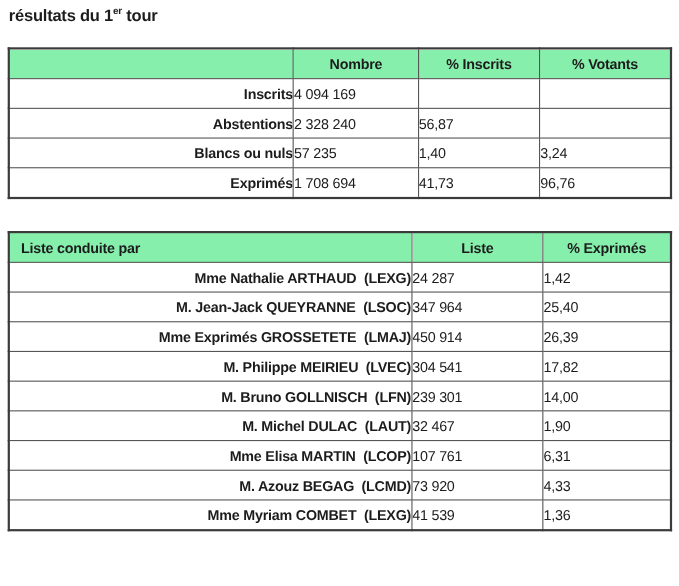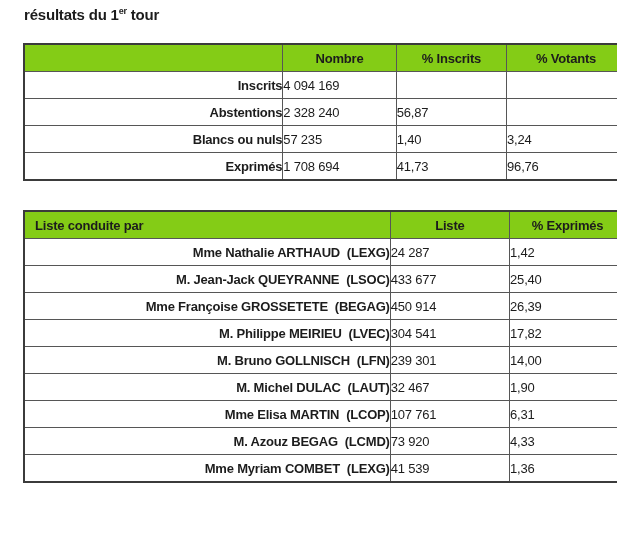--- a/index.html
+++ b/index.html
@@ -9,21 +9,21 @@
     width: 617px;
     height: 533px;
     font-family: "Liberation Sans", "DejaVu Sans", sans-serif;
     color: #1c1c1c;
     overflow: hidden;
   }
   .page {
     width: 617px;
     height: 533px;
     box-sizing: border-box;
-    padding: 6px 0 0 16px;
+    padding: 6px 0 0 0;
   }
   .title {
     margin: 0 0 0 8px;
     font-size: 15px;
     font-weight: 700;
     letter-spacing: -0.2px;
     height: 22px;
     line-height: 18px;
   }
   .title sup {
@@ -43,21 +43,21 @@
   .t2 { margin-top: 29px; }
   th, td {
     border: 1px solid #565656;
     height: 26px;
     font-size: 13px;
     padding: 0;
     overflow: hidden;
     letter-spacing: -0.2px;
   }
   th {
-    background: #84cc16;
+    background: #86efac;
     font-weight: 700;
     text-align: center;
   }
   th.lbl { text-align: left; }
   .lbl {
     text-align: right;
     padding-left: 10px;
     font-weight: 700;
     white-space: pre;
   }
@@ -129,25 +129,25 @@
       </tr>
     </thead>
     <tbody>
       <tr>
         <td class="lbl">Mme Nathalie ARTHAUD  (LEXG)</td>
         <td class="num">24 287</td>
         <td class="num">1,42</td>
       </tr>
       <tr>
         <td class="lbl">M. Jean-Jack QUEYRANNE  (LSOC)</td>
-        <td class="num">433 677</td>
+        <td class="num">347 964</td>
         <td class="num">25,40</td>
       </tr>
       <tr>
-        <td class="lbl">Mme Françoise GROSSETETE  (BEGAG)</td>
+        <td class="lbl">Mme Exprimés GROSSETETE  (LMAJ)</td>
         <td class="num">450 914</td>
         <td class="num">26,39</td>
       </tr>
       <tr>
         <td class="lbl">M. Philippe MEIRIEU  (LVEC)</td>
         <td class="num">304 541</td>
         <td class="num">17,82</td>
       </tr>
       <tr>
         <td class="lbl">M. Bruno GOLLNISCH  (LFN)</td>

